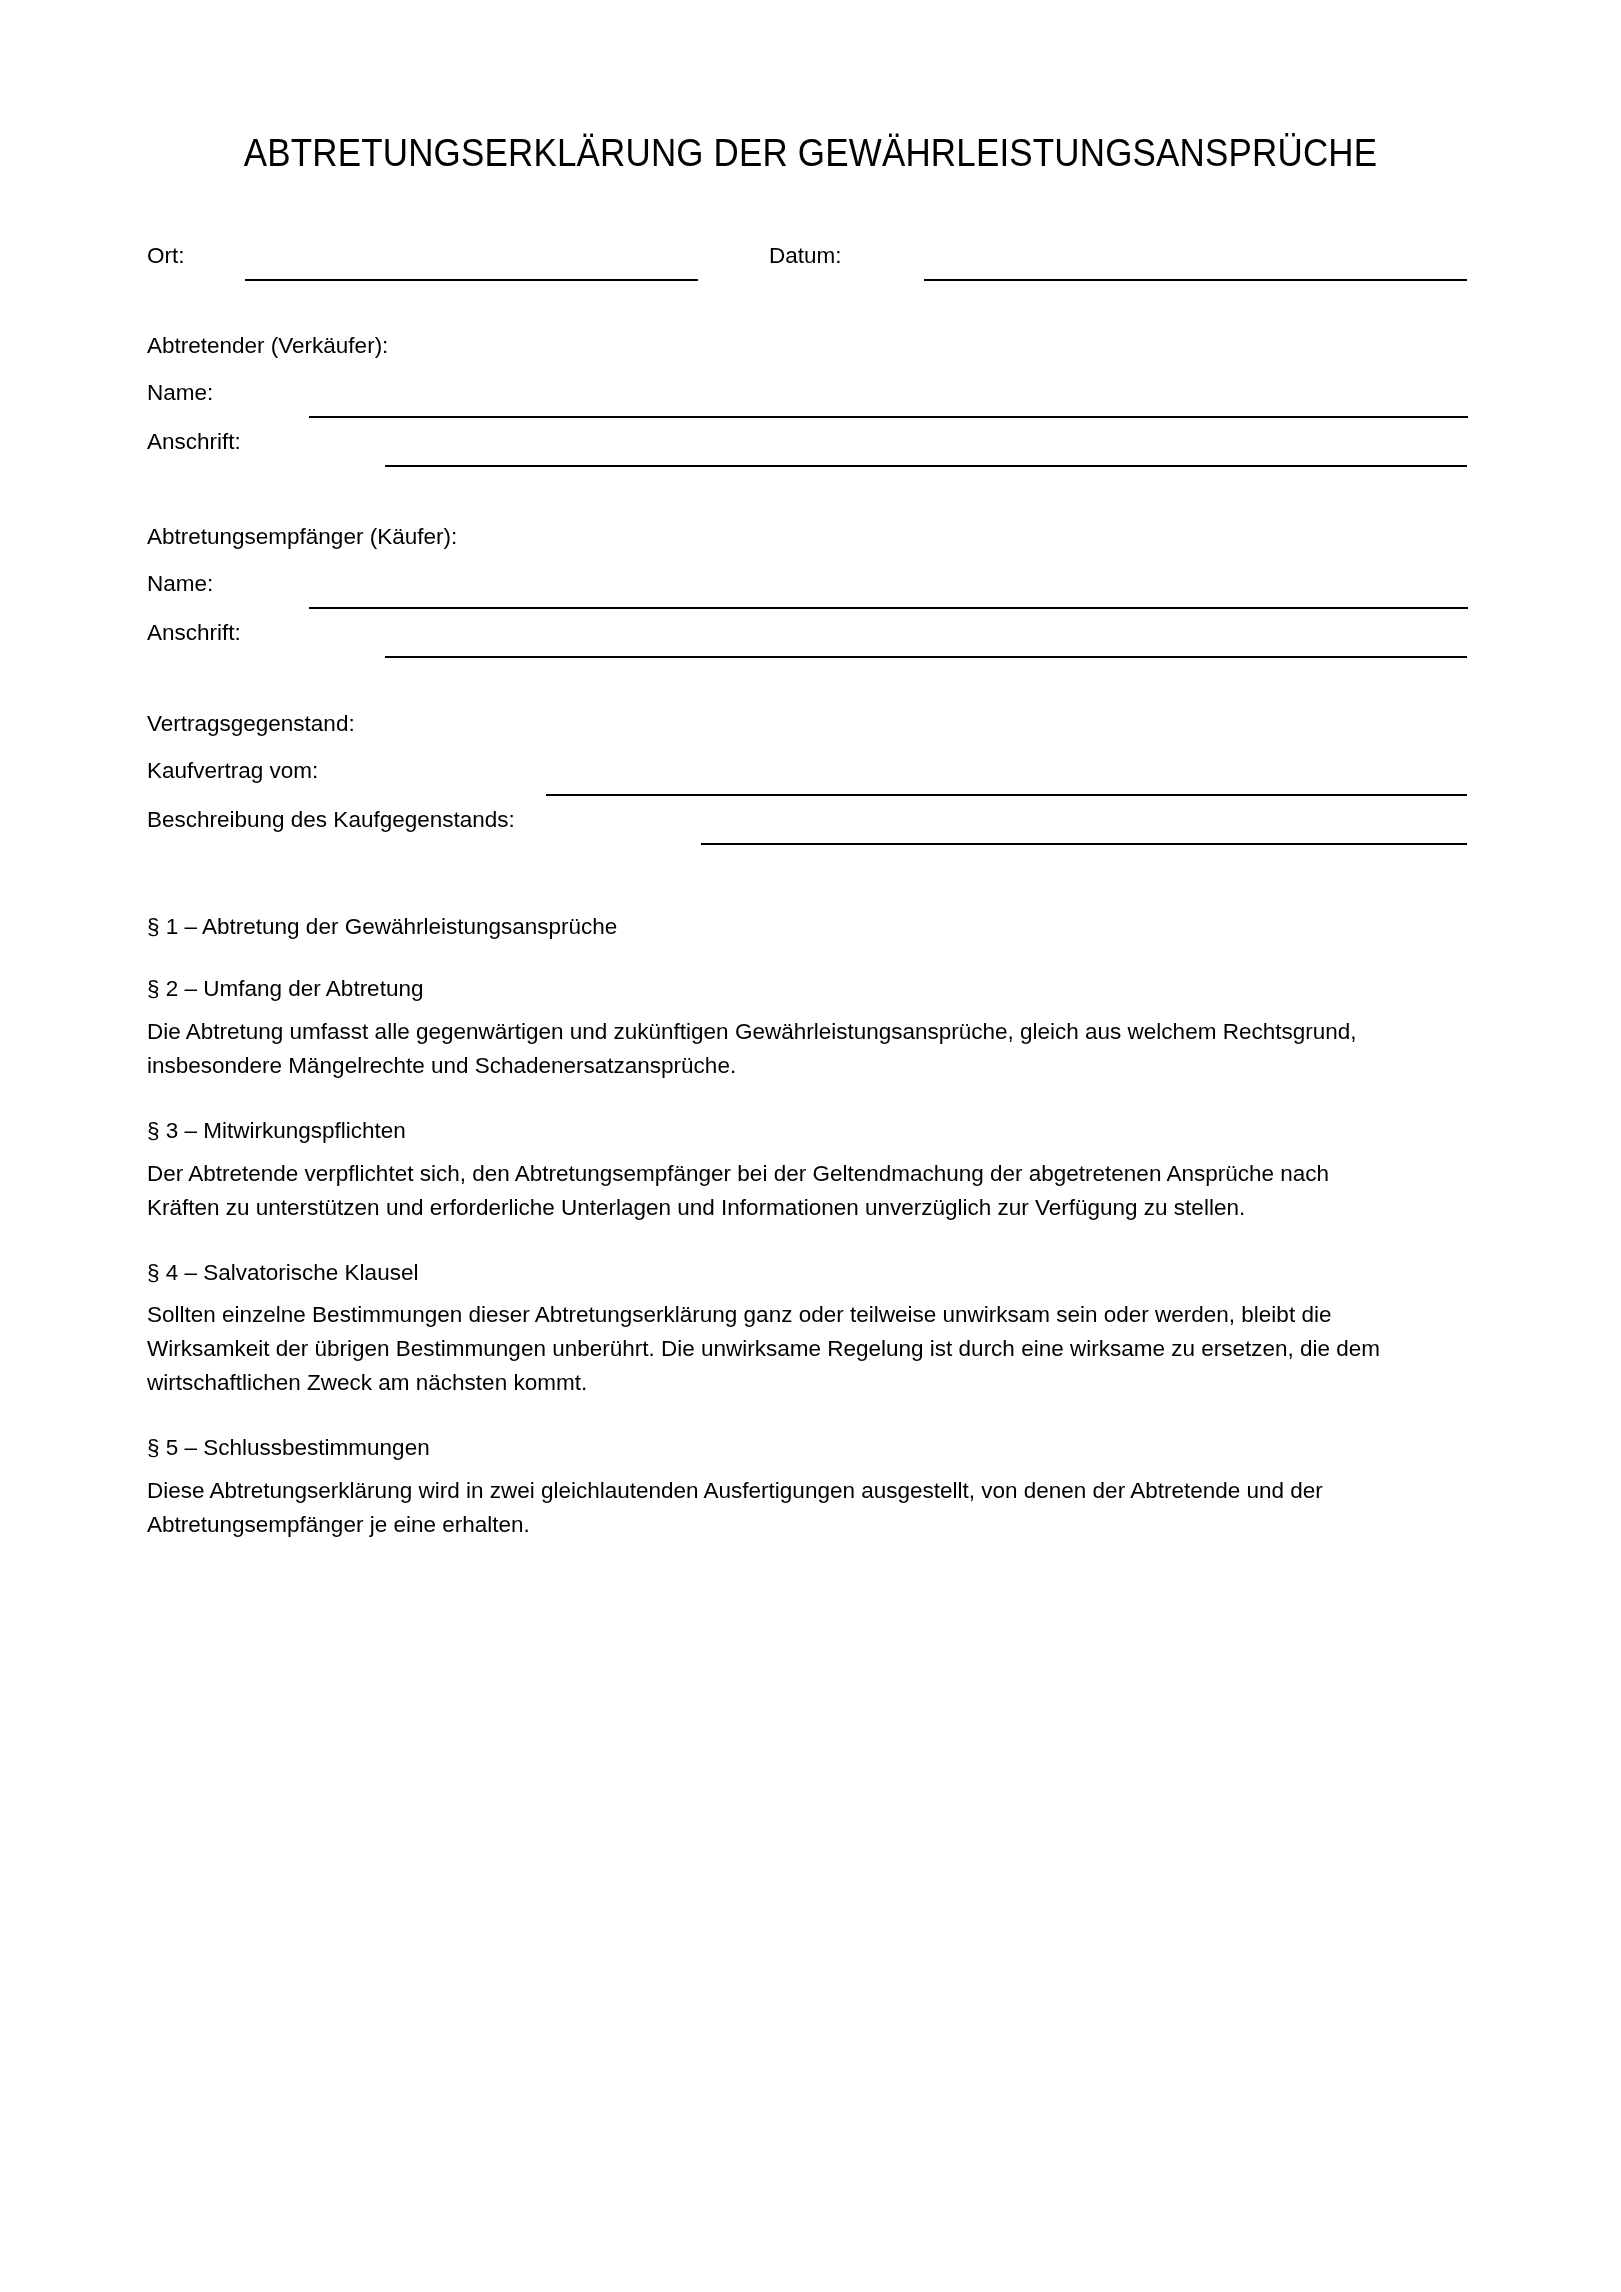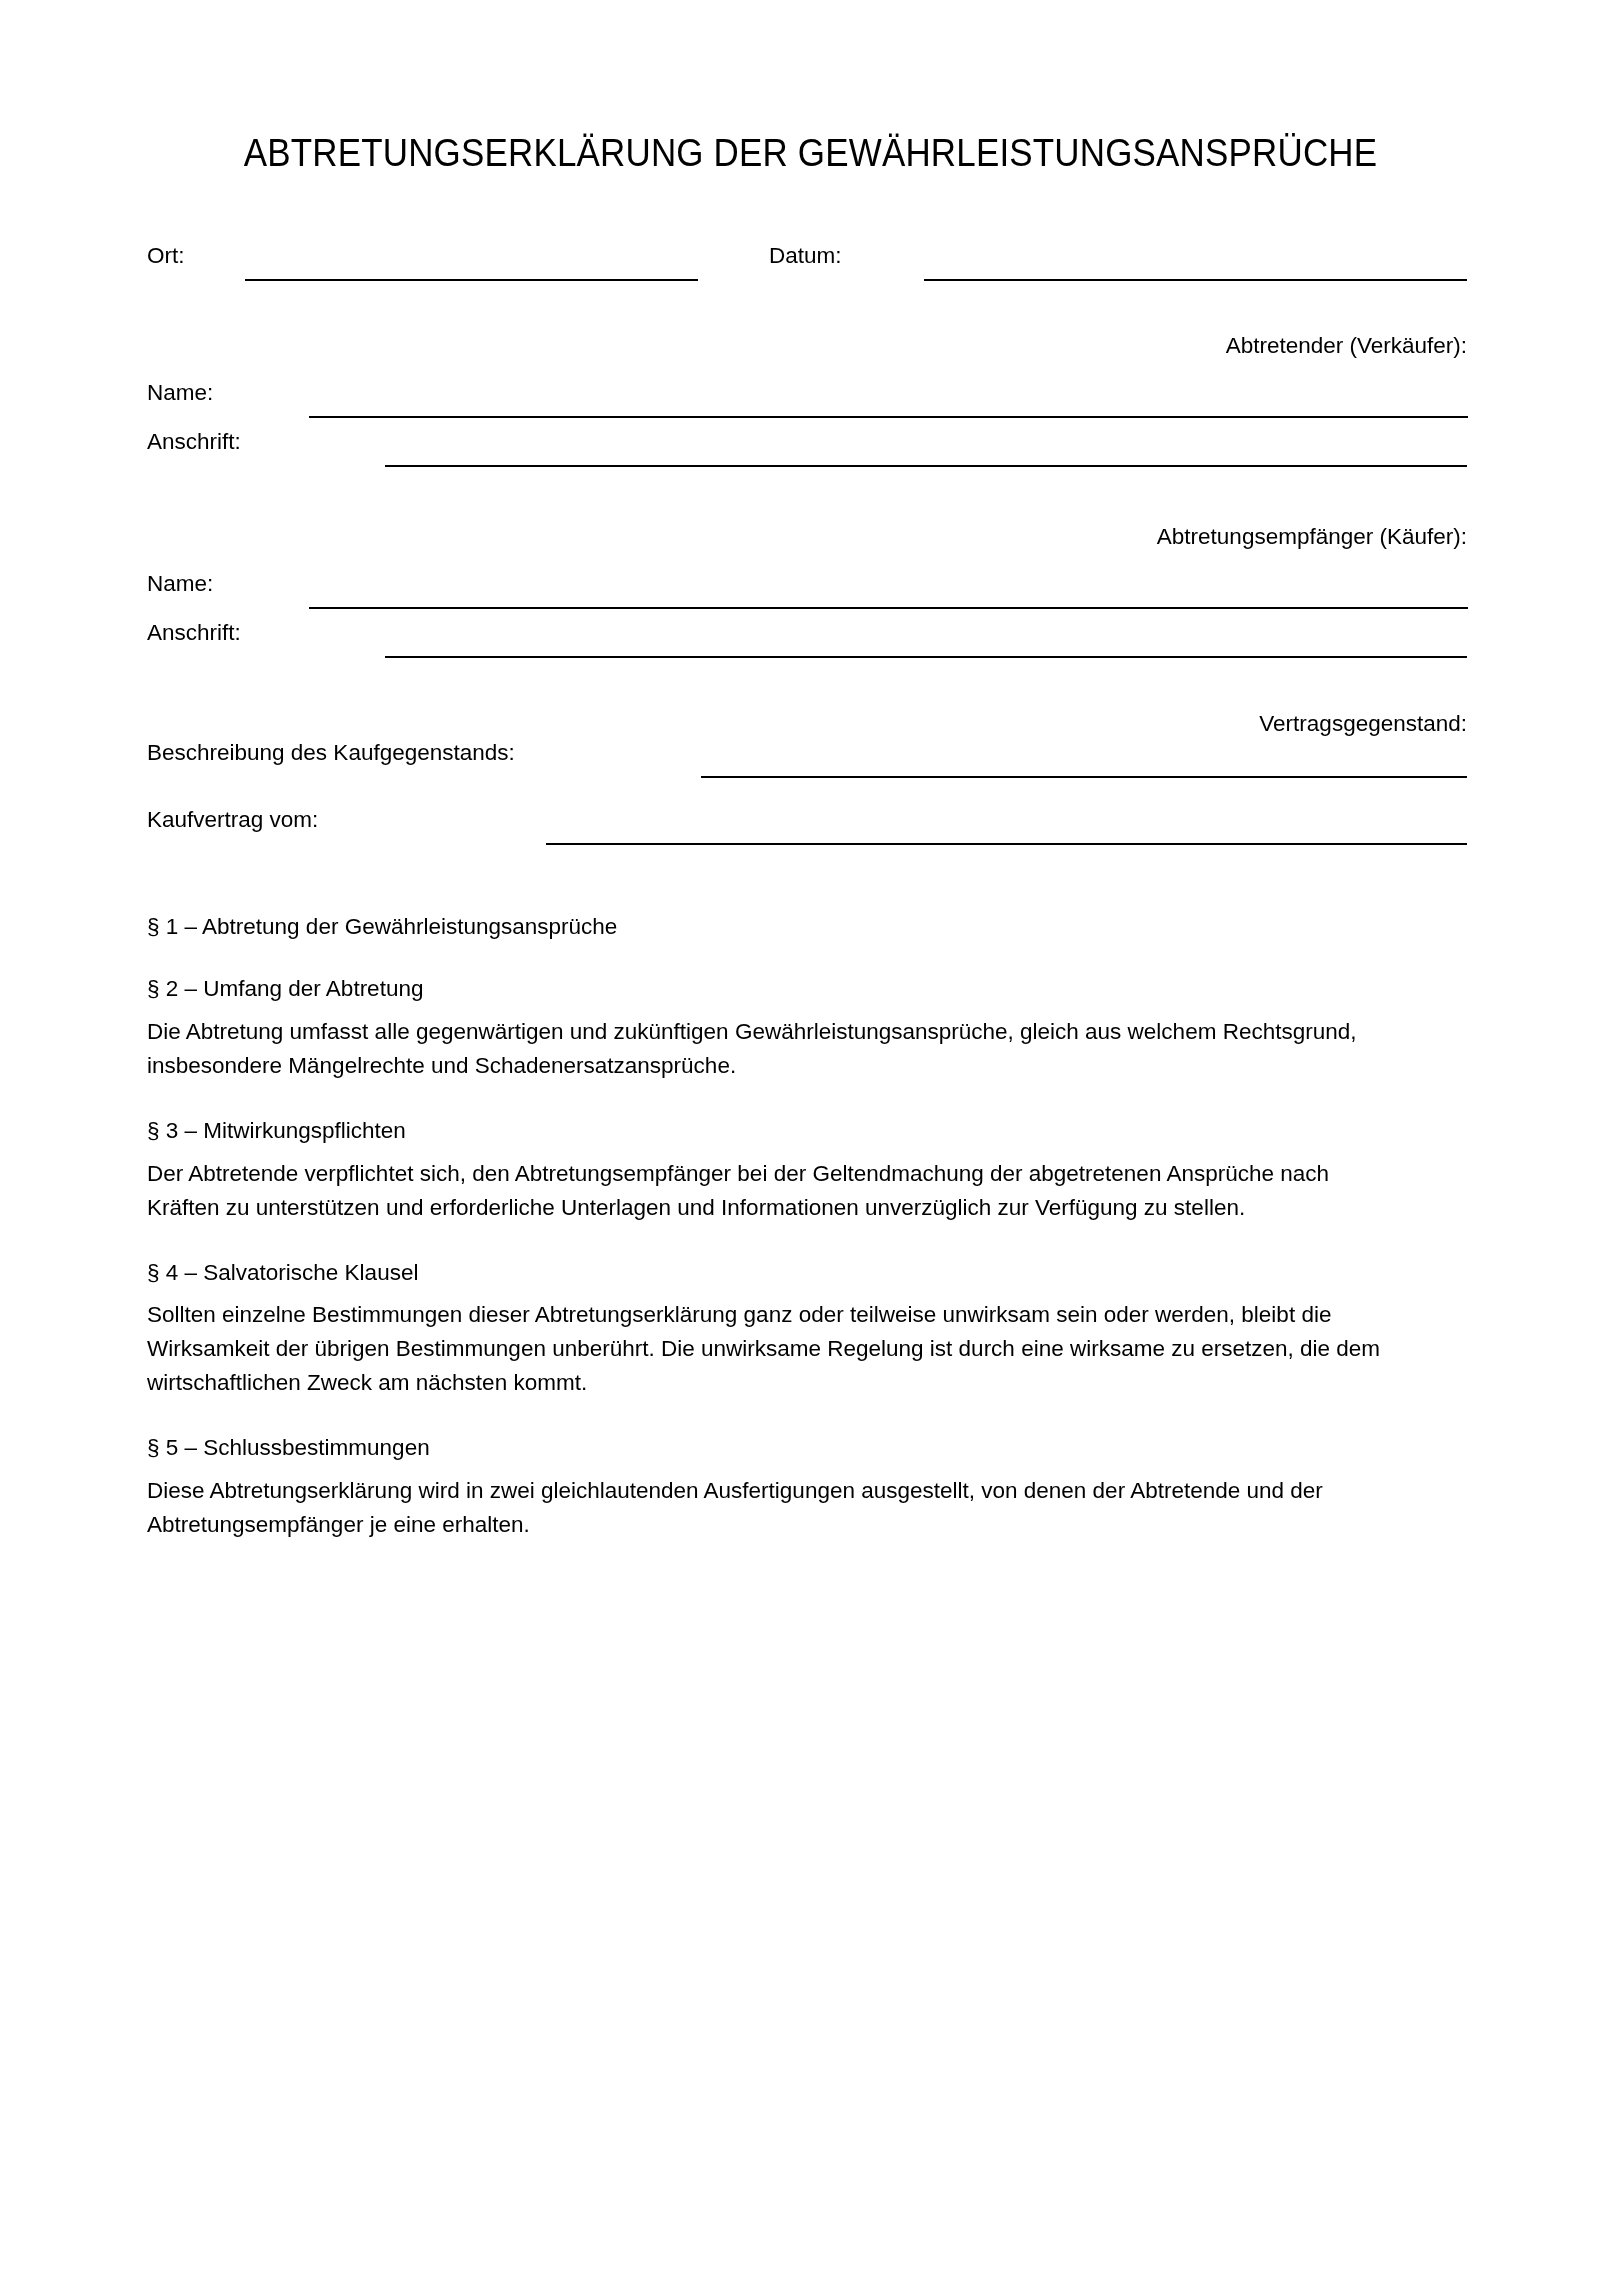--- a/index.html
+++ b/index.html
@@ -70,21 +70,20 @@
     height: 0;
     border-bottom: 2.9px solid #000000;
   }
 
   
   .block-heading {
     font-size: 22.5px;
     line-height: 29px;
     margin: 0;
     white-space: nowrap;
-    text-align: right;
   }
 
   
   .section-title {
     font-size: 22.5px;
     line-height: 29px;
     margin: 0 0 11.8px 0;
     white-space: nowrap;
   }
   .section-body {
@@ -139,28 +138,28 @@
 
     <div class="field-row">
       <span class="field-label">Anschrift:</span>
       <span class="rule" style="left:238px; width:1082px;"></span>
     </div>
   </div>
 
   <div class="content" style="top:709px;">
     <p class="block-heading">Vertragsgegenstand:</p>
 
+    <div class="field-row" style="margin-top:17.6px;">
+      <span class="field-label">Kaufvertrag vom:</span>
+      <span class="rule" style="left:399px; width:921px;"></span>
+    </div>
+
     <div class="field-row">
       <span class="field-label">Beschreibung des Kaufgegenstands:</span>
       <span class="rule" style="left:554px; width:766px;"></span>
-    </div>
-
-    <div class="field-row" style="margin-top:17.6px;">
-      <span class="field-label">Kaufvertrag vom:</span>
-      <span class="rule" style="left:399px; width:921px;"></span>
     </div>
   </div>
 
   <div class="content" style="top:882px;margin-top:30px;">
 
     <div class="section">
       <p class="section-title">§ 1 – Abtretung der Gewährleistungsansprüche</p>
     </div>
 
     <div class="section">

